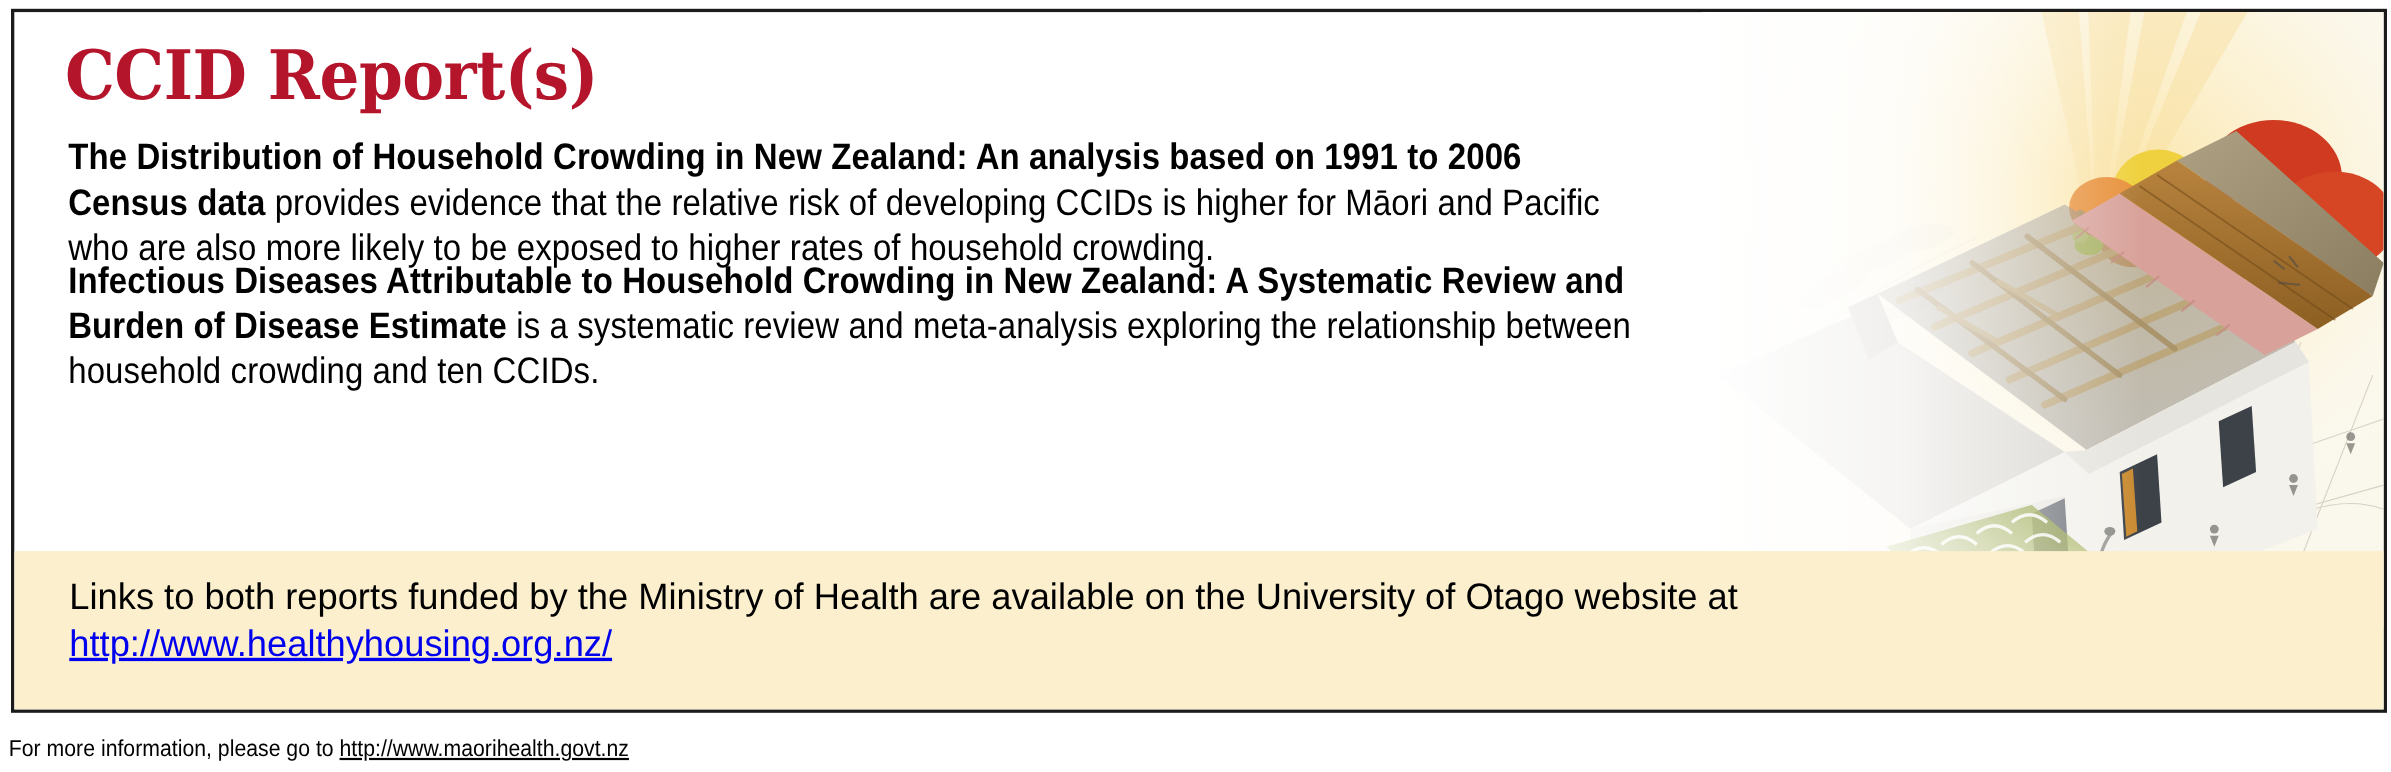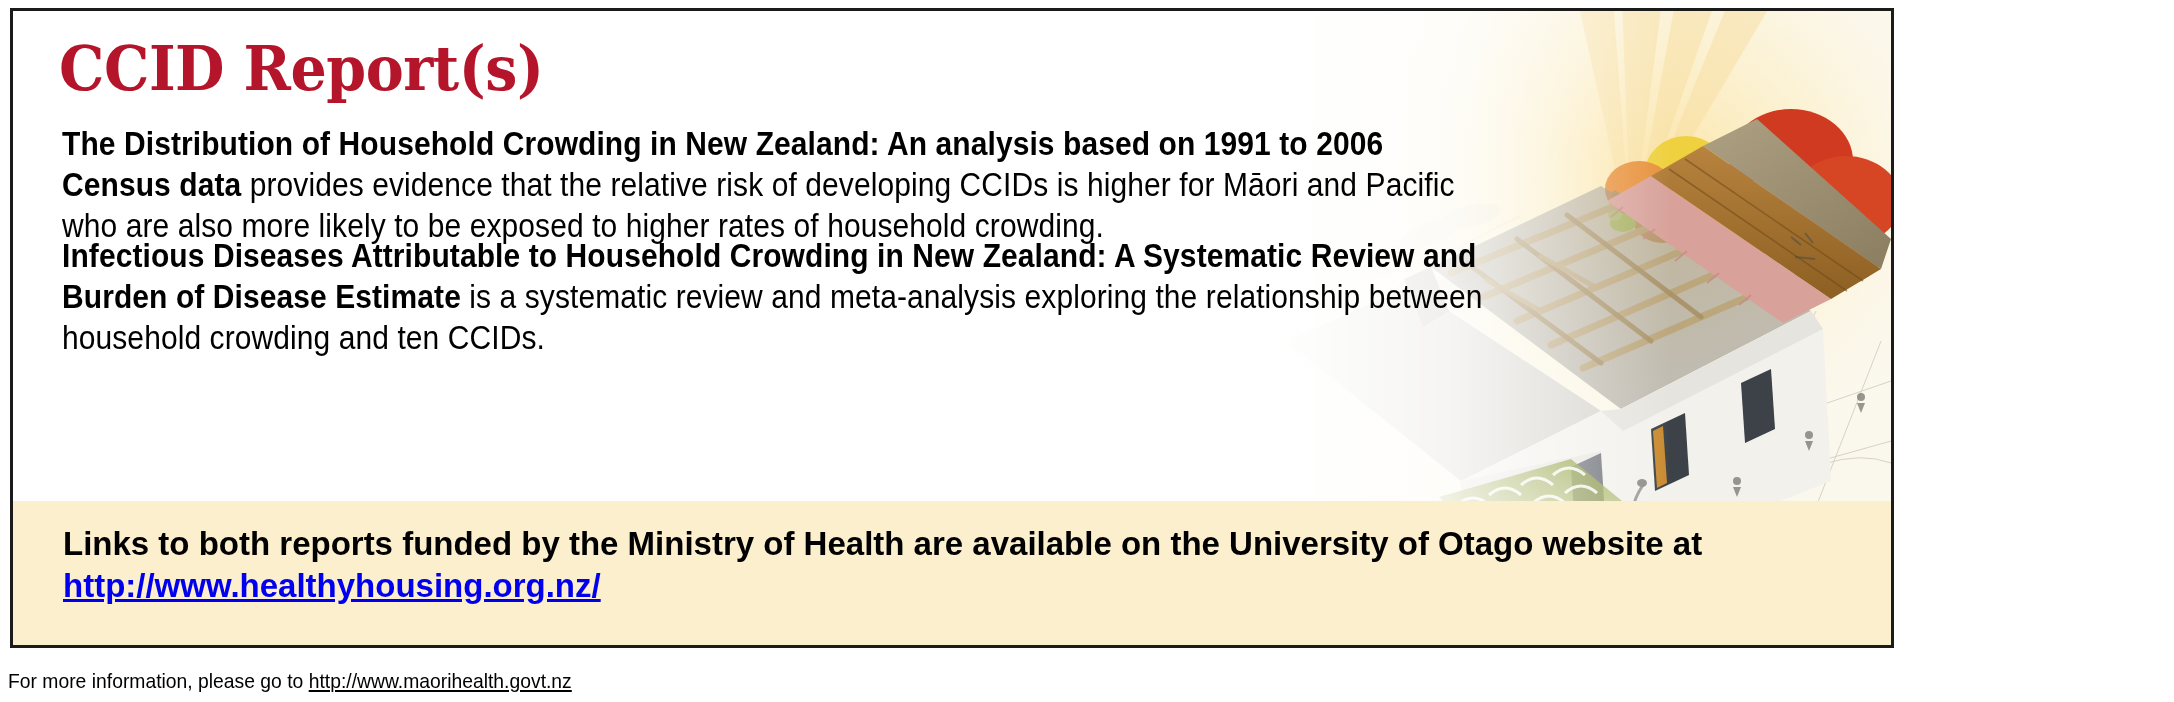--- a/index.html
+++ b/index.html
@@ -13,21 +13,21 @@
     font-family: "Liberation Sans", sans-serif;
     -webkit-font-smoothing: antialiased;
     overflow: hidden;
   }
 
   
   .panel {
     position: absolute;
     left: 10px;
     top: 8px;
-    width: 1884px;
+    width: 2160px;
     height: 640px;
     border: 3px solid #1b1b1b;
     box-sizing: border-box;
     background: #ffffff;
     overflow: hidden;
   }
 
   
   .hero-image {
     position: absolute;
@@ -81,21 +81,20 @@
   .para b { font-weight: bold; }
 
   
   .cream-band {
     position: absolute;
     left: 0;
     bottom: 0;
     width: 100%;
     height: 144px;
     background: #FBEFCE;
-    font-weight: bold;
   }
   .cream-text {
     position: absolute;
     left: 50px;
     top: 22px;
     width: 1800px;
     font-family: "Liberation Sans", sans-serif;
     font-size: 33.5px;
     line-height: 42px;
     color: #000000;

